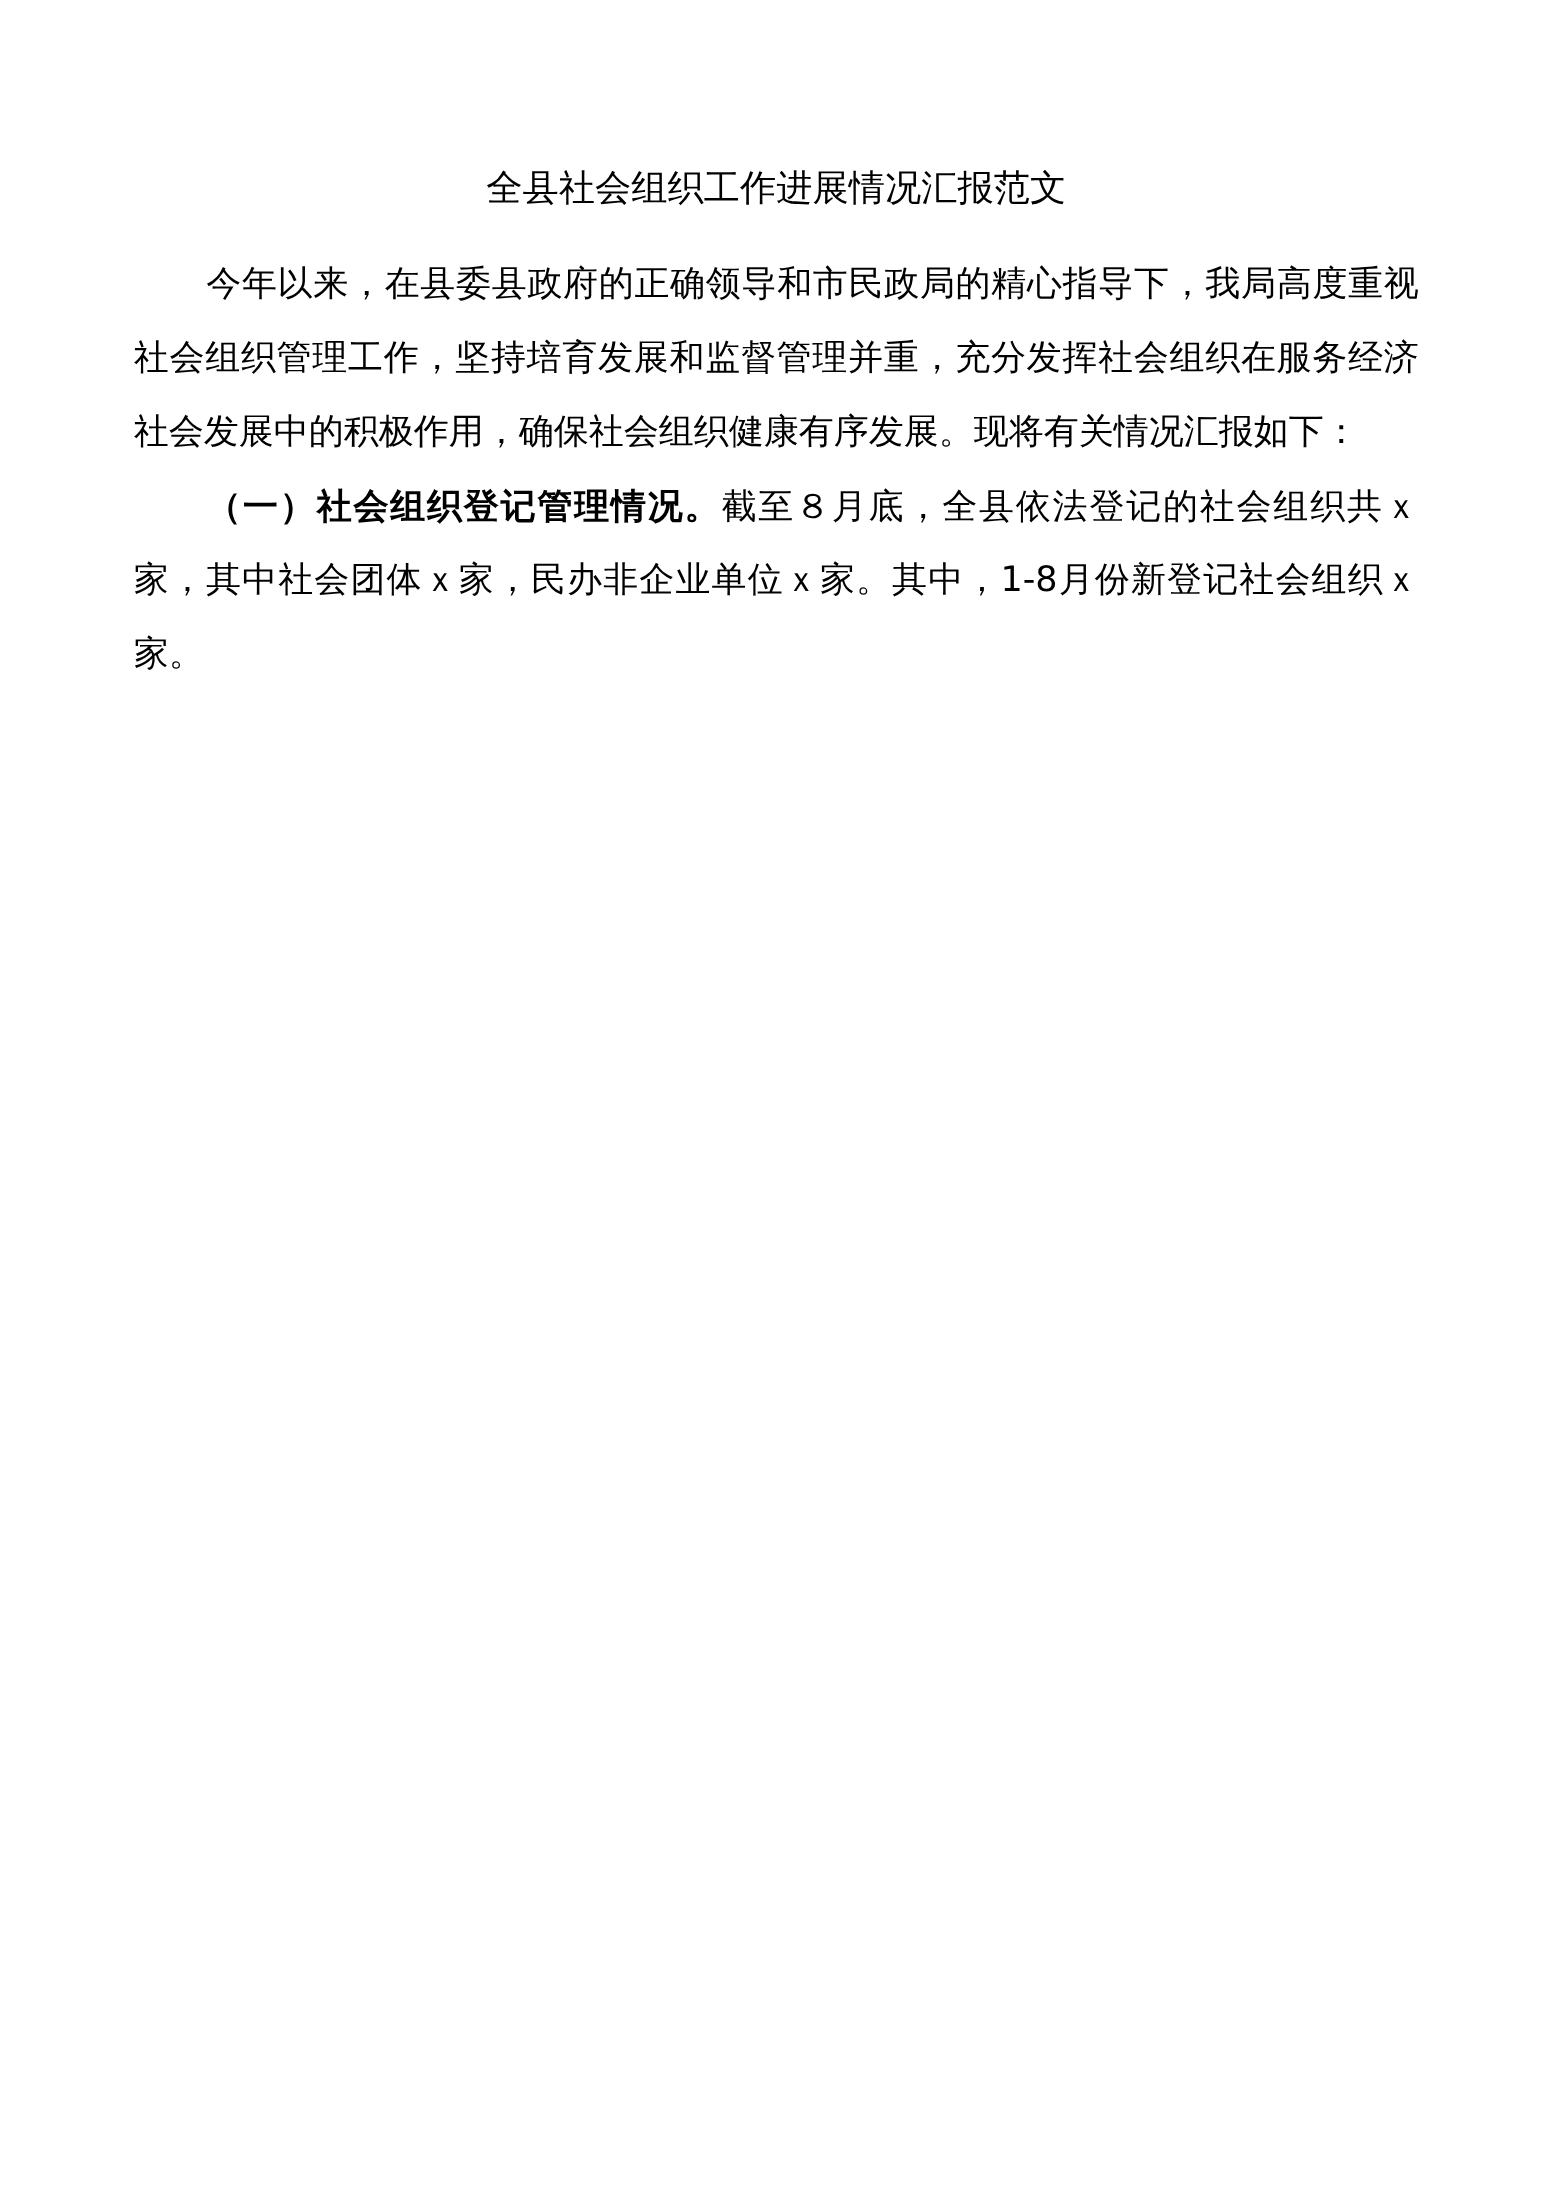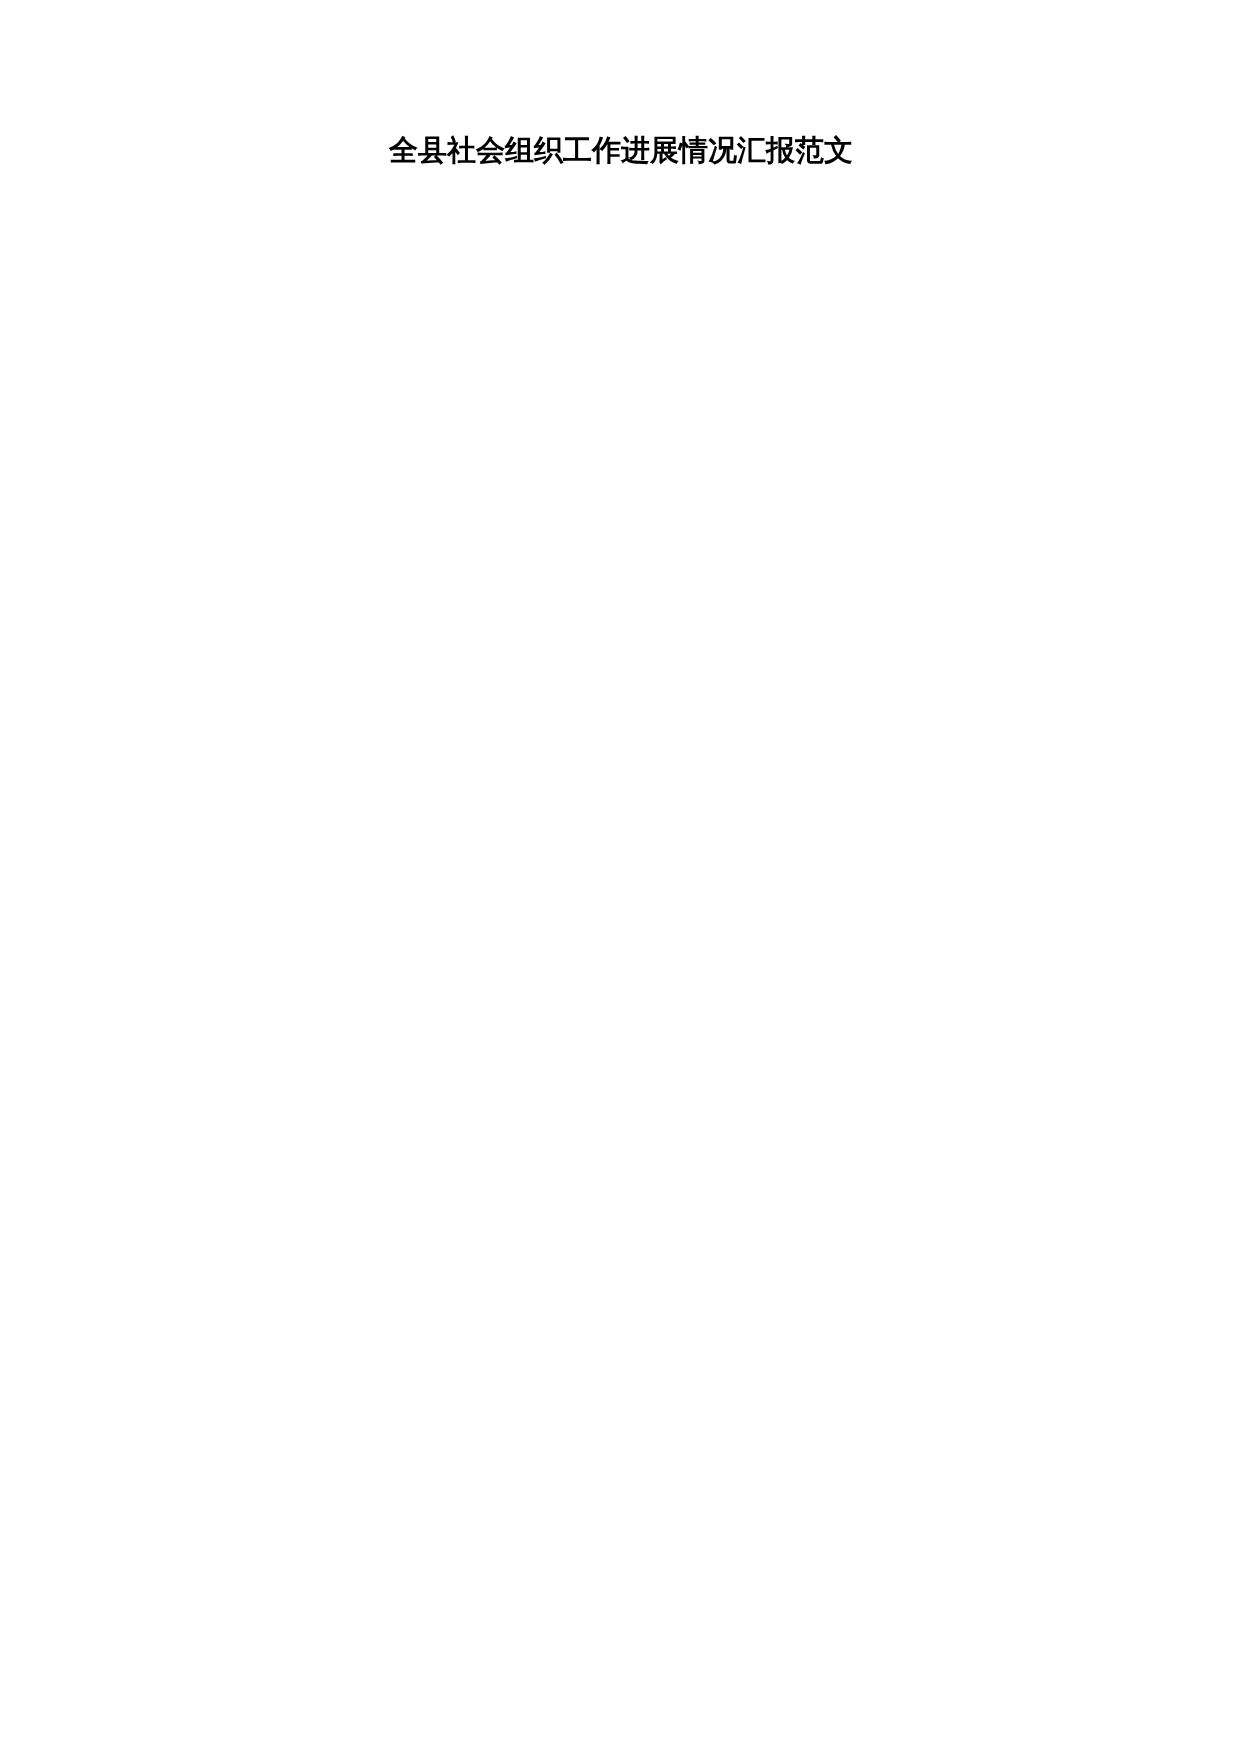--- a/index.html
+++ b/index.html
@@ -3,31 +3,33 @@
 <meta charset="utf-8">
 <style>
   html, body { margin:0; padding:0; background:#ffffff; }
   body { width:1240px; height:1754px; position:relative; overflow:hidden; }
   .page {
     position:absolute; left:107px; top:128px; width:1028px;
     font-family: "DejaVu Sans", "Liberation Sans", sans-serif;
     color:#000; font-size:28px; line-height:59.2px;
   }
   .title {
-    text-align:center; font-weight:bold; font-size:29px;
+    text-align:center; font-weight:normal; font-size:29px;
     line-height:44px; margin:0 0 25px 0;
   }
   .para { margin:0; text-align:justify; text-indent:58px; word-break:break-all; }
   .para .lead { font-weight:bold; }
   .heading { margin:0; text-indent:58px; }
 </style>
 </head>
 <body>
 
 <div class="page">
   <h1 class="title">全县社会组织工作进展情况汇报范文</h1>
 
+  <p class="para">今年以来，在县委县政府的正确领导和市民政局的精心指导下，我局高度重视社会组织管理工作，坚持培育发展和监督管理并重，充分发挥社会组织在服务经济社会发展中的积极作用，确保社会组织健康有序发展。现将有关情况汇报如下：</p>
 
 
+  <p class="para"><span class="lead">（一）社会组织登记管理情况。</span><span>截至８月底，全县依法登记的社会组织共ｘ家，其中社会团体ｘ家，民办非企业单位ｘ家。其中，1-8月份新登记社会组织ｘ家。</span></p>
 
 
 
 </div>
 
 </body></html>

